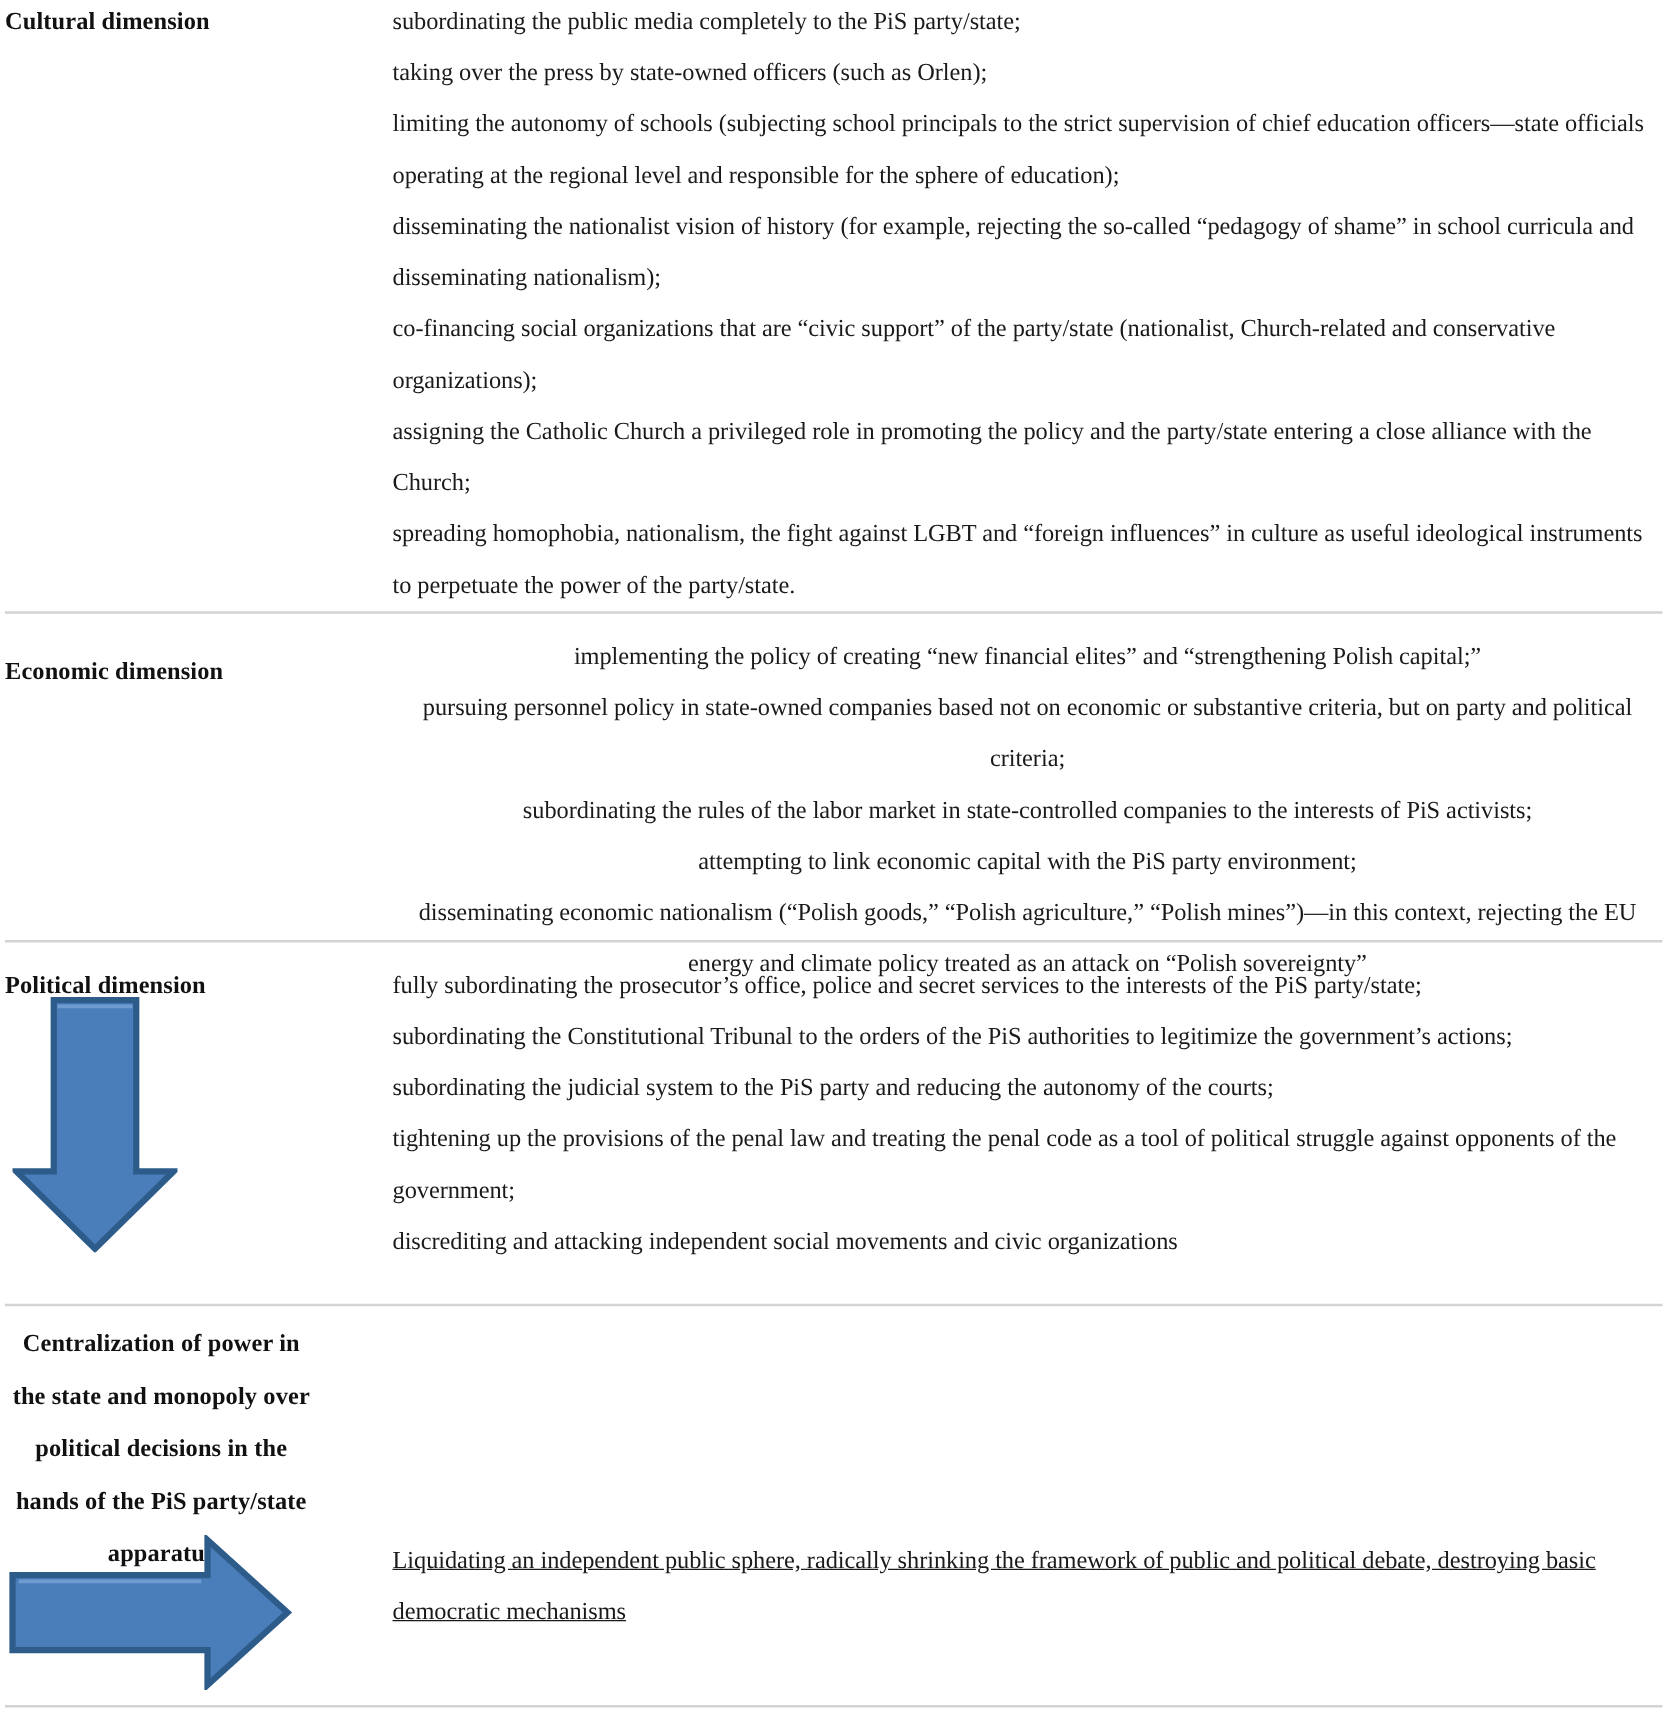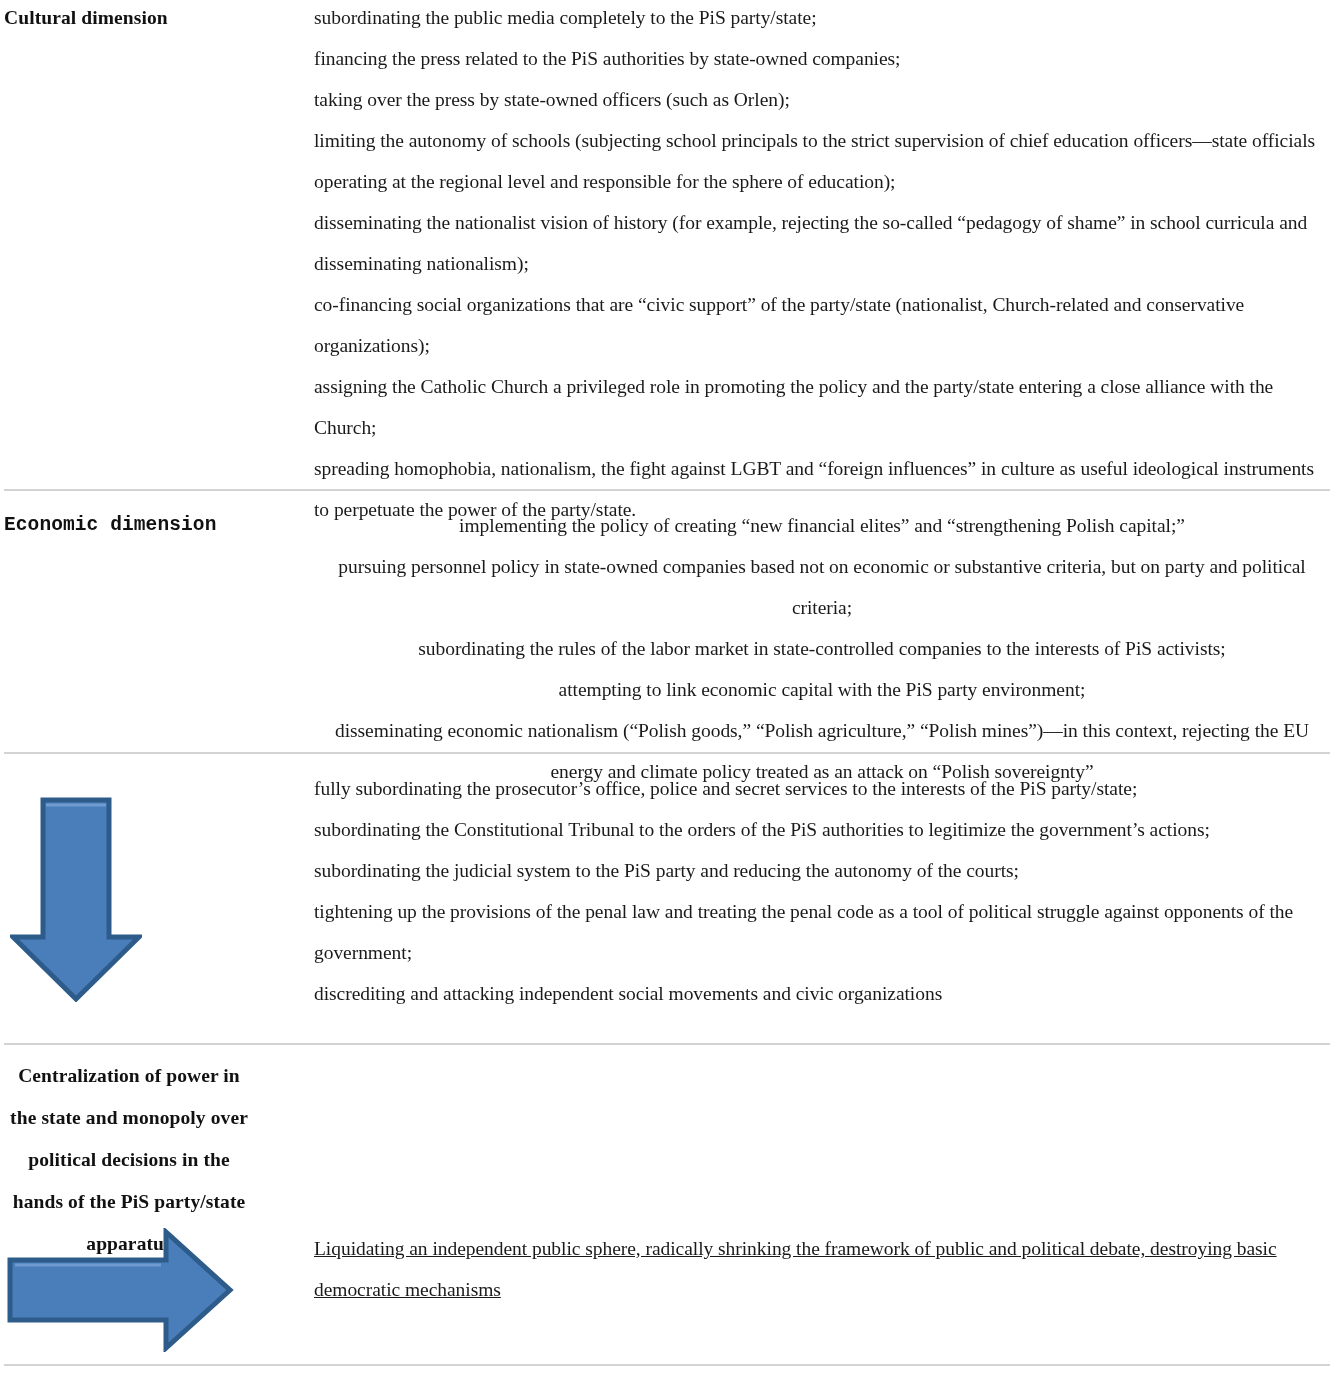--- a/index.html
+++ b/index.html
@@ -76,46 +76,46 @@
 </style>
 </head>
 <body>
 
 <div class="page">
 
   <div class="row" style="top:0px;height:490px;">
     <div class="row-label" style="top:-3px;">Cultural dimension</div>
     <div class="row-items" style="top:-3px;">
       <div class="item">subordinating the public media completely to the PiS party/state;</div>
-      <div class="item">financing the press related to the PiS authorities by state-owned companies;</div>
       <div class="item">taking over the press by state-owned officers (such as Orlen);</div>
       <div class="item">limiting the autonomy of schools (subjecting school principals to the strict supervision of chief education officers—state officials operating at the regional level and responsible for the sphere of education);</div>
       <div class="item">disseminating the nationalist vision of history (for example, rejecting the so-called “pedagogy of shame” in school curricula and disseminating nationalism);</div>
       <div class="item">co-financing social organizations that are “civic support” of the party/state (nationalist, Church-related and conservative organizations);</div>
       <div class="item">assigning the Catholic Church a privileged role in promoting the policy and the party/state entering a close alliance with the Church;</div>
       <div class="item">spreading homophobia, nationalism, the fight against LGBT and “foreign influences” in culture as useful ideological instruments to perpetuate the power of the party/state.</div>
     </div>
   </div>
 
   <div class="divider" style="top:489px;"></div>
 
   <div class="row" style="top:505px;height:248px;">
-    <div class="row-label" style="top:0px;font-family:Liberation Mono, monospace;">Economic dimension</div>
+    <div class="row-label" style="top:12px;">Economic dimension</div>
     <div class="row-items" style="top:0px;text-align:center;">
       <div class="item">implementing the policy of creating “new financial elites” and “strengthening Polish capital;”</div>
       <div class="item">pursuing personnel policy in state-owned companies based not on economic or substantive criteria, but on party and political criteria;</div>
       <div class="item">subordinating the rules of the labor market in state-controlled companies to the interests of PiS activists;</div>
       <div class="item">attempting to link economic capital with the PiS party environment;</div>
       <div class="item">disseminating economic nationalism (“Polish goods,” “Polish agriculture,” “Polish mines”)—in this context, rejecting the EU energy and climate policy treated as an attack on “Polish sovereignty”</div>
     </div>
   </div>
 
   <div class="divider" style="top:752px;"></div>
 
   <div class="row" style="top:768px;height:265px;">
+    <div class="row-label" style="top:0px;">Political dimension</div>
     <div class="row-items" style="top:0px;">
       <div class="item">fully subordinating the prosecutor’s office, police and secret services to the interests of the PiS party/state;</div>
       <div class="item">subordinating the Constitutional Tribunal to the orders of the PiS authorities to legitimize the government’s actions;</div>
       <div class="item">subordinating the judicial system to the PiS party and reducing the autonomy of the courts;</div>
       <div class="item">tightening up the provisions of the penal law and treating the penal code as a tool of political struggle against opponents of the government;</div>
       <div class="item">discrediting and attacking independent social movements and civic organizations</div>
     </div>
   </div>
 
   <div class="arrow-down" style="left:10px; top:797px; width:132px; height:205px;">

